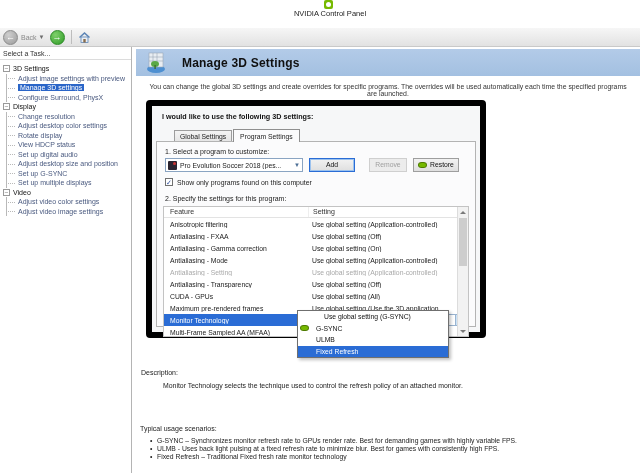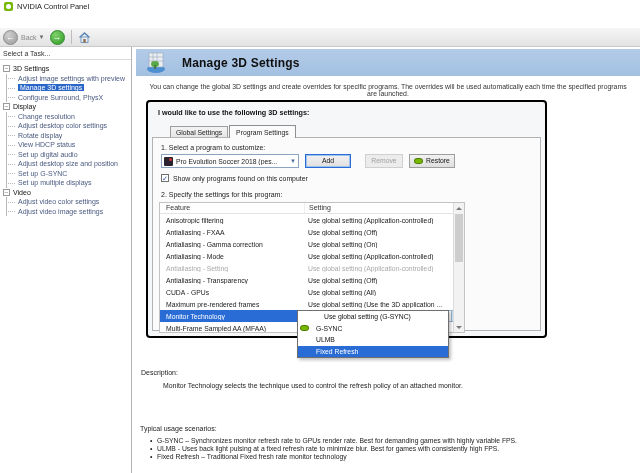--- a/index.html
+++ b/index.html
@@ -1,20 +1,20 @@
 <!DOCTYPE html>
 <html><head>
 <meta charset="utf-8">
 <style>
   * { margin:0; padding:0; box-sizing:border-box; font-family:"Liberation Sans", sans-serif; }
   html,body { width:640px; height:473px; overflow:hidden; background:#fff; }
   .window { position:relative; width:640px; height:473px; background:#fff; font-size:7px; color:#1a1a1a; }
 
   
-  .titlebar { position:absolute; top:0; left:0; right:0; height:13px; background:#fff; display:flex; align-items:center; padding-left:4px; }
+  .titlebar { position:absolute; top:0; left:0; right:0; height:13px; background:#fff; display:flex; align-items:center; padding-left:20px;flex-direction:column; }
   .nv-logo { width:9px; height:9px; background:#76b900; border-radius:2px; margin-right:4px; position:relative; flex:0 0 auto; }
   .nv-logo::after { content:""; position:absolute; left:2px; top:2px; width:5px; height:5px; border-radius:50%; background:#fff; }
   .win-title { font-size:7.5px; color:#222; }
 
   
   .menubar { position:absolute; top:13px; left:0; right:0; height:14px; background:#fff; border-bottom:1px solid #d6d6d6; display:flex; align-items:center; padding-left:2px; }
   .menu-item { padding:0 5px; font-size:7.5px; color:#222; cursor:default; }
 
   
   .toolbar { position:absolute; top:28px; left:0; right:0; height:19px; background:linear-gradient(#f6f6f6,#e2e2e2); border-bottom:1px solid #c9c9c9; display:flex; align-items:center; padding-left:3px; }
@@ -38,21 +38,21 @@
   .tree-child.selected { color:#fff; }
   .tree-child.selected .sel-bg { background:#2a65c8; color:#fff; padding:0 2px; }
 
   
   .main { position:absolute; top:47px; left:136px; width:504px; bottom:0; background:#fff; }
   .page-banner { position:absolute; top:2px; left:0; right:0; height:27px; background:linear-gradient(#b3cbe8,#a3c0e1); display:flex; align-items:center; }
   .banner-icon { margin-left:8px; width:24px; height:23px; flex:0 0 auto; }
   .page-title { font-size:12px; font-weight:bold; color:#101010; margin-left:14px; letter-spacing:.2px; }
   .intro { position:absolute; top:36px; left:10px; right:10px; text-align:center; font-size:6.9px; color:#333; }
 
-  .groupbox { position:absolute; top:53px; left:10px; width:401px; height:238px; background:#f6f7f8; border:2px solid #000000; border-radius:4px; }
+  .groupbox { position:absolute; top:53px; left:10px; width:340px; height:238px; background:#f6f7f8; border:6px solid #000000; border-radius:4px; }
   .group-label { position:absolute; top:6px; left:10px; font-weight:bold; font-size:7.2px; color:#111; }
 
   .tabs { position:absolute; top:21px; left:22px; display:flex; align-items:flex-end; height:14px; z-index:2; }
   .tab { border:1px solid #9d9d9d; border-bottom:none; background:linear-gradient(#f4f4f4,#e6e6e6); padding:2px 5px 1px; font-size:6.8px; color:#222; margin-right:1px; }
   .tab.active { background:#fbfbfc; padding:3px 6px 2px; position:relative; top:1px; border-color:#8f8f8f; }
   .tabpage { position:absolute; top:35px; left:4px; right:4px; bottom:5px; border:1px solid #b3b3b3; background:#fbfbfc; }
 
   .step-label { position:absolute; left:8px; font-size:7px; color:#222; }
   .s1 { top:6px; } .s2 { top:53px; }
 

